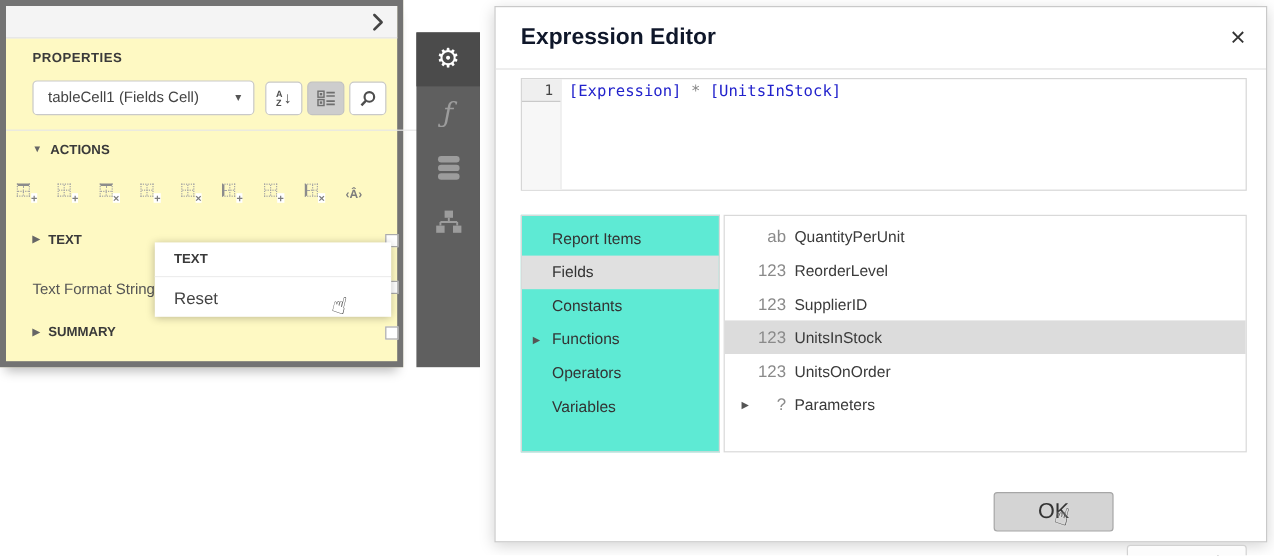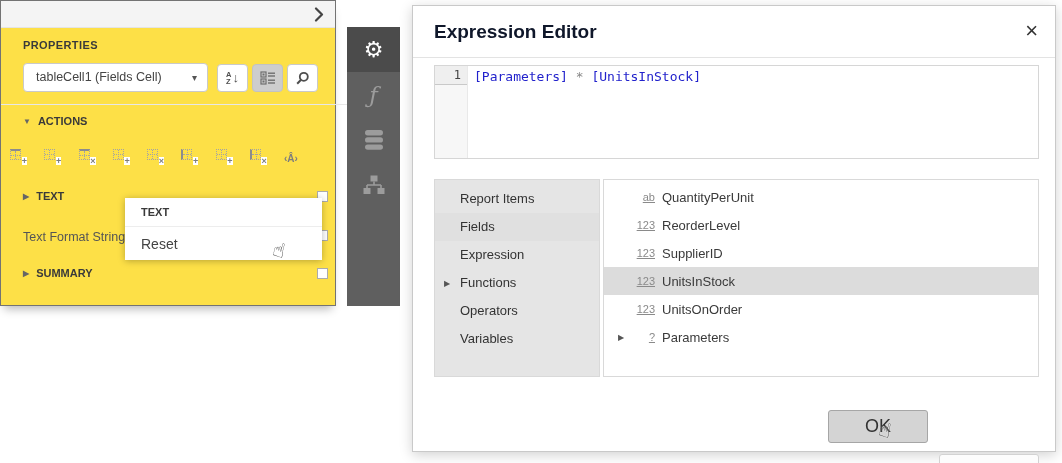--- a/index.html
+++ b/index.html
@@ -1,22 +1,22 @@
 <!DOCTYPE html>
 <html><head>
 <meta charset="utf-8">
 <style>
   * { margin:0; padding:0; box-sizing:border-box; }
   html,body { background:#fff; }
   body { font-family:"Liberation Sans", sans-serif; color:#333; }
   #stage { position:relative; width:1062px; height:463px; background:#fff; overflow:hidden; }
 
   
-  .panel { position:absolute; left:0; top:0; width:336px; height:306px; background:#fde047;
-           border:1px solid #737373; box-shadow:0 7px 9px -4px rgba(0,0,0,.28); }
+  .panel { position:absolute; left:0; top:0; width:336px; height:306px; background:#fef9c3;
+           border:5px solid #737373; box-shadow:0 7px 9px -4px rgba(0,0,0,.28); }
   .topbar { position:absolute; top:0; left:0; right:0; height:27px; background:#f4f4f4;
             border-bottom:1px solid #e4e4e4; }
   .topbar .chev { position:absolute; right:11px; top:6px; cursor:pointer; }
 
   .props-title { position:absolute; left:22px; top:38px; font-size:11px; font-weight:700;
                  letter-spacing:.4px; color:#3a3a3a; }
 
   .dropdown { position:absolute; left:22px; top:62px; width:185px; height:29px;
               border:1px solid #c9c9c9; border-radius:4px; background:#fff;
               font-size:12.5px; color:#444; line-height:27px; padding-left:12px; cursor:pointer; }
@@ -88,33 +88,33 @@
   .gutter { width:33px; background:#f7f7f7; border-right:1px solid #e9e9e9; }
   .line-no { height:19px; background:#efefef; border-bottom:1px solid #c9c9c9; text-align:right;
              padding-right:6px; font-family:"DejaVu Sans Mono", monospace; font-size:12px;
              line-height:19px; color:#444; }
   .code-area { flex:1; padding:1px 0 0 6px; font-family:"DejaVu Sans Mono", monospace;
                font-size:13px; line-height:19px; cursor:text; white-space:pre; }
   .tok-field { color:#2222cc; }
   .tok-op { color:#888; }
 
   .cat-list { position:absolute; left:21px; top:173px; width:166px; height:198px;
-              border:1px solid #d9d9d9; padding-top:5px; background:#e5e5e5; }
+              border:1px solid #d9d9d9; padding-top:5px; background:#5eead4; }
   .cat-row { height:28px; line-height:28px; padding-left:25px; font-size:13px; color:#333;
              position:relative; cursor:pointer; }
   .cat-row .exp { position:absolute; left:9px; top:1px; font-size:8px; color:#555; }
   .cat-row.selected { background:#e0e0e0; }
 
   .fld-list { position:absolute; left:190px; top:173px; width:436px; height:198px;
               border:1px solid #d9d9d9; padding-top:3px; background:#fff; }
   .fld-row { height:28px; display:flex; align-items:center; padding-left:14px; cursor:pointer; }
   .fld-row.selected { background:#dcdcdc; }
   .fld-exp { width:13px; font-size:8px; color:#555; }
-  .fld-ico { width:24px; text-align:right; margin-right:7px; font-size:11px; color:#8a8a8a;
-             font-family:"Liberation Sans", sans-serif;text-decoration:underline; }
+  .fld-ico { width:24px; text-align:right; margin-right:7px; font-size:14px; color:#8a8a8a;
+             font-family:"Liberation Sans", sans-serif; }
   .fld-label { font-size:13px; color:#3a3a3a; }
 
   .btn { position:absolute; top:404px; width:100px; height:33px; border-radius:3px;
          font-size:18px; color:#333; display:flex; align-items:center; justify-content:center;
          cursor:pointer; }
   .btn-ok { left:415px; background:#d4d4d4; border:1px solid #a6a6a6; }
   .btn-cancel { left:526px; background:#fcfcfc; border:1px solid #d2d2d2;margin-top:44px; }
 </style>
 </head>
 <body>
@@ -254,27 +254,27 @@
   <div class="dialog">
     <div class="dlg-header">
       <span class="dlg-title">Expression Editor</span>
       <span class="dlg-close">×</span>
     </div>
 
     <div class="editor">
       <div class="gutter">
         <div class="line-no">1</div>
       </div>
-      <div class="code-area"><span class="tok-field">[Parameters]</span><span class="tok-op"> * </span><span class="tok-field">[UnitsInStock]</span></div>
+      <div class="code-area"><span class="tok-field">[Expression]</span><span class="tok-op"> * </span><span class="tok-field">[UnitsInStock]</span></div>
     </div>
 
     <div class="cat-list">
       <div class="cat-row"><span class="label">Report Items</span></div>
       <div class="cat-row selected"><span class="label">Fields</span></div>
-      <div class="cat-row"><span class="label">Expression</span></div>
+      <div class="cat-row"><span class="label">Constants</span></div>
       <div class="cat-row"><span class="exp">▶</span><span class="label">Functions</span></div>
       <div class="cat-row"><span class="label">Operators</span></div>
       <div class="cat-row"><span class="label">Variables</span></div>
     </div>
 
     <div class="fld-list">
       <div class="fld-row">
         <span class="fld-exp"></span>
         <span class="fld-ico">ab</span>
         <span class="fld-label">QuantityPerUnit</span>

